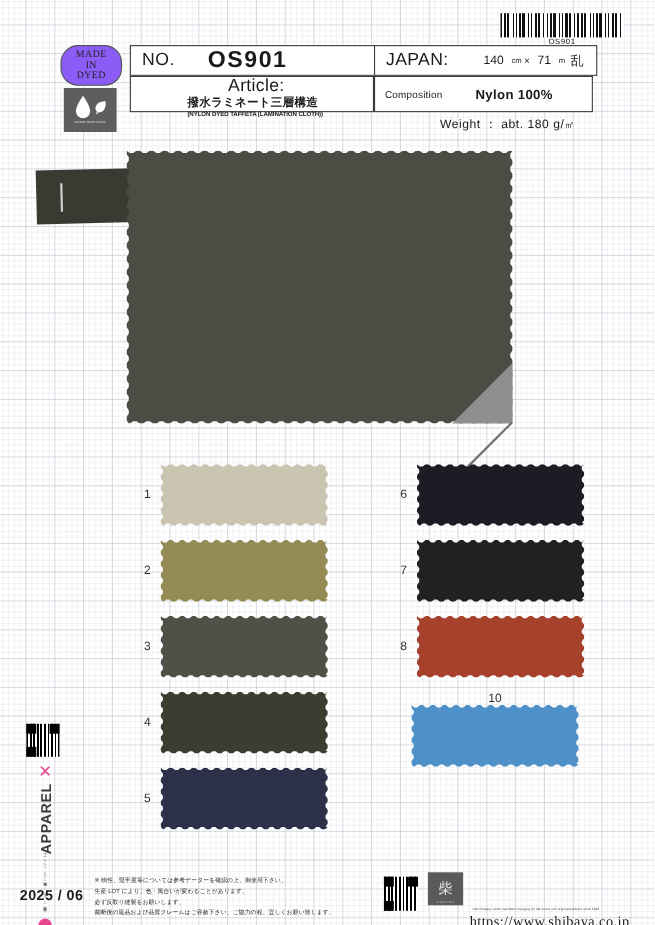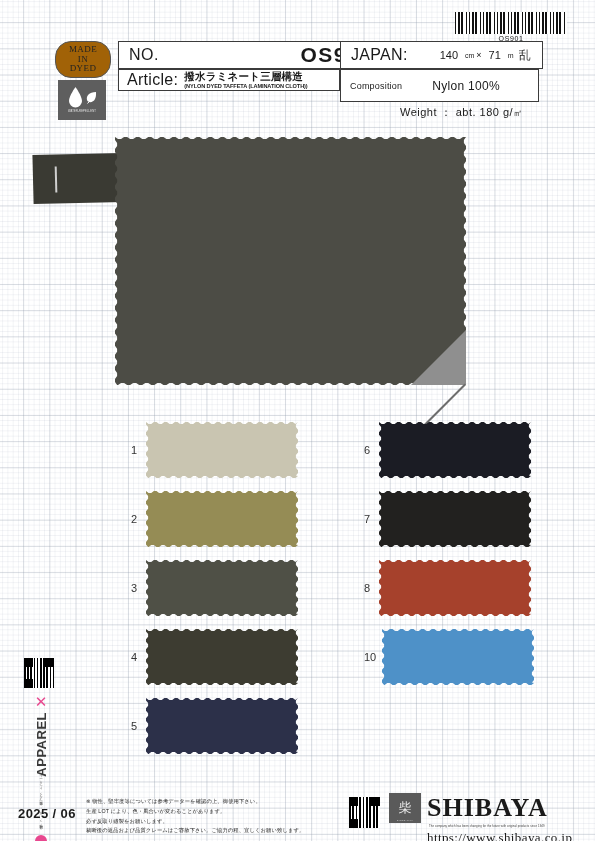--- a/index.html
+++ b/index.html
@@ -27,50 +27,50 @@
   #barcode-wrap{left:452px;top:12px;width:118px;text-align:center;}
   #barcode{height:22px;width:112px;margin:0 auto;
     background:repeating-linear-gradient(to right,
       #111 0 1px,#fff 1px 3px,#111 3px 5px,#fff 5px 6px,
       #111 6px 8px,#fff 8px 11px,#111 11px 12px,#fff 12px 14px);}
   #barcode-num{font-size:7px;letter-spacing:.6px;color:#222;margin-top:1px;
     font-family:"Liberation Sans",sans-serif;}
 
   
   #made-badge{left:55px;top:41px;width:54px;height:35px;border:1px solid #555;
-    border-radius:16px;background:#a16207;display:flex;flex-direction:column;
+    border-radius:16px;background:#8b5cf6;display:flex;flex-direction:column;
     align-items:center;justify-content:center;line-height:1.05;
     font-family:"Liberation Serif","DejaVu Serif",serif;font-size:9px;
     letter-spacing:.4px;color:#222;}
   #wr-icon{left:58px;top:80px;width:48px;height:40px;background:#5e5e5e;
     display:flex;flex-direction:column;align-items:center;justify-content:center;}
   #wr-icon .glyphs{display:flex;align-items:center;gap:2px;}
   #wr-cap{font-size:2.6px;color:#e8e8e8;letter-spacing:.2px;margin-top:2px;
     white-space:nowrap;}
 
   
   .cell{position:absolute;border:1px solid #3b3b3b;background:#fff;
     box-sizing:border-box;display:flex;align-items:center;}
-  #c-no{left:118px;top:41px;width:256px;height:28px;justify-content:space-between;}
-  #c-art{left:118px;top:69px;width:222px;height:22px;}
+  #c-no{left:118px;top:41px;width:256px;height:28px;}
+  #c-art{left:118px;top:69px;width:222px;height:33px;flex-direction:column;}
   #c-size{left:340px;top:41px;width:203px;height:28px;}
   #c-comp{left:340px;top:69px;width:199px;height:33px;}
 
   .lbl-no{font-size:16px;margin-left:10px;letter-spacing:.5px;color:#1d1d1d;}
   .val-no{font-size:21px;font-weight:bold;margin-left:30px;letter-spacing:1.4px;}
   .lbl-art{font-size:16px;margin-left:8px;letter-spacing:.3px;}
   .art-box{margin-left:6px;line-height:1.12;}
   .art-jp{font-size:10.5px;font-weight:bold;letter-spacing:.2px;}
   .art-en{font-size:5.6px;font-weight:bold;letter-spacing:-.1px;margin-top:1px;}
   .lbl-size{font-size:16px;margin-left:10px;letter-spacing:.3px;}
   .size-num{font-size:11px;margin-left:32px;}
   .size-u{font-size:7px;margin-left:7px;}
   .size-x{font-size:9px;margin-left:2px;}
   .lbl-comp{font-size:9px;margin-left:9px;letter-spacing:.2px;}
-  .val-comp{font-size:12px;margin-left:30px;letter-spacing:.3px;}
+  .val-comp{font-size:12px;margin-left:30px;letter-spacing:.3px;font-weight:bold;}
   #weight{left:400px;top:105px;font-size:11px;letter-spacing:.5px;}
   #weight .wu{font-size:9px;}
   #main-swatch{left:115px;top:137px;width:351px;height:248px;}
   #main-fabric{position:absolute;inset:0;background:#4c4c45;
     -webkit-mask-image:
       radial-gradient(circle 3.2px at 3.2px 50%, #000 98%, transparent 100%);
     }
   #main-flap{left:33px;top:154px;width:90px;height:49px;background:#3a3a33;
     transform:rotate(-1.4deg);}
   #flap-slit{position:absolute;left:22px;top:12px;width:2px;height:26px;
@@ -279,21 +279,21 @@
       </div>
     </div>
     <div class="sw-row" style="left: 355px; top: 560px;">
       <div class="sw-num">8</div>
       <div class="sw-chip">
         <svg width="152" height="56" viewBox="0 0 152 56" style="display:block">
     <polygon points="0.00,0.00 2.62,2.10 5.24,2.10 7.86,0.00 10.48,0.00 13.10,2.10 15.72,2.10 18.34,0.00 20.97,0.00 23.59,2.10 26.21,2.10 28.83,0.00 31.45,0.00 34.07,2.10 36.69,2.10 39.31,0.00 41.93,0.00 44.55,2.10 47.17,2.10 49.79,0.00 52.41,0.00 55.03,2.10 57.66,2.10 60.28,0.00 62.90,0.00 65.52,2.10 68.14,2.10 70.76,0.00 73.38,0.00 76.00,2.10 78.62,2.10 81.24,0.00 83.86,0.00 86.48,2.10 89.10,2.10 91.72,0.00 94.34,0.00 96.97,2.10 99.59,2.10 102.21,0.00 104.83,0.00 107.45,2.10 110.07,2.10 112.69,0.00 115.31,0.00 117.93,2.10 120.55,2.10 123.17,0.00 125.79,0.00 128.41,2.10 131.03,2.10 133.66,0.00 136.28,0.00 138.90,2.10 141.52,2.10 144.14,0.00 146.76,0.00 149.38,2.10 152.00,0.00 149.90,2.55 149.90,5.09 152.00,7.64 152.00,10.18 149.90,12.73 149.90,15.27 152.00,17.82 152.00,20.36 149.90,22.91 149.90,25.45 152.00,28.00 152.00,30.55 149.90,33.09 149.90,35.64 152.00,38.18 152.00,40.73 149.90,43.27 149.90,45.82 152.00,48.36 152.00,50.91 149.90,53.45 152.00,53.90 149.38,56.00 146.76,56.00 144.14,53.90 141.52,53.90 138.90,56.00 136.28,56.00 133.66,53.90 131.03,53.90 128.41,56.00 125.79,56.00 123.17,53.90 120.55,53.90 117.93,56.00 115.31,56.00 112.69,53.90 110.07,53.90 107.45,56.00 104.83,56.00 102.21,53.90 99.59,53.90 96.97,56.00 94.34,56.00 91.72,53.90 89.10,53.90 86.48,56.00 83.86,56.00 81.24,53.90 78.62,53.90 76.00,56.00 73.38,56.00 70.76,53.90 68.14,53.90 65.52,56.00 62.90,56.00 60.28,53.90 57.66,53.90 55.03,56.00 52.41,56.00 49.79,53.90 47.17,53.90 44.55,56.00 41.93,56.00 39.31,53.90 36.69,53.90 34.07,56.00 31.45,56.00 28.83,53.90 26.21,53.90 23.59,56.00 20.97,56.00 18.34,53.90 15.72,53.90 13.10,56.00 10.48,56.00 7.86,53.90 5.24,53.90 2.62,56.00 2.10,56.00 0.00,53.45 0.00,50.91 2.10,48.36 2.10,45.82 0.00,43.27 0.00,40.73 2.10,38.18 2.10,35.64 0.00,33.09 0.00,30.55 2.10,28.00 2.10,25.45 0.00,22.91 0.00,20.36 2.10,17.82 2.10,15.27 0.00,12.73 0.00,10.18 2.10,7.64 2.10,5.09 0.00,2.55" fill="#a6412c"></polygon>
         </svg>
       </div>
     </div>
-    <div class="sw-row" style="left: 358px; top: 629px;">
+    <div class="sw-row" style="left: 374px; top: 629px; flex-direction: column;">
       <div class="sw-num">10</div>
       <div class="sw-chip">
         <svg width="152" height="56" viewBox="0 0 152 56" style="display:block">
     <polygon points="0.00,0.00 2.62,2.10 5.24,2.10 7.86,0.00 10.48,0.00 13.10,2.10 15.72,2.10 18.34,0.00 20.97,0.00 23.59,2.10 26.21,2.10 28.83,0.00 31.45,0.00 34.07,2.10 36.69,2.10 39.31,0.00 41.93,0.00 44.55,2.10 47.17,2.10 49.79,0.00 52.41,0.00 55.03,2.10 57.66,2.10 60.28,0.00 62.90,0.00 65.52,2.10 68.14,2.10 70.76,0.00 73.38,0.00 76.00,2.10 78.62,2.10 81.24,0.00 83.86,0.00 86.48,2.10 89.10,2.10 91.72,0.00 94.34,0.00 96.97,2.10 99.59,2.10 102.21,0.00 104.83,0.00 107.45,2.10 110.07,2.10 112.69,0.00 115.31,0.00 117.93,2.10 120.55,2.10 123.17,0.00 125.79,0.00 128.41,2.10 131.03,2.10 133.66,0.00 136.28,0.00 138.90,2.10 141.52,2.10 144.14,0.00 146.76,0.00 149.38,2.10 152.00,0.00 149.90,2.55 149.90,5.09 152.00,7.64 152.00,10.18 149.90,12.73 149.90,15.27 152.00,17.82 152.00,20.36 149.90,22.91 149.90,25.45 152.00,28.00 152.00,30.55 149.90,33.09 149.90,35.64 152.00,38.18 152.00,40.73 149.90,43.27 149.90,45.82 152.00,48.36 152.00,50.91 149.90,53.45 152.00,53.90 149.38,56.00 146.76,56.00 144.14,53.90 141.52,53.90 138.90,56.00 136.28,56.00 133.66,53.90 131.03,53.90 128.41,56.00 125.79,56.00 123.17,53.90 120.55,53.90 117.93,56.00 115.31,56.00 112.69,53.90 110.07,53.90 107.45,56.00 104.83,56.00 102.21,53.90 99.59,53.90 96.97,56.00 94.34,56.00 91.72,53.90 89.10,53.90 86.48,56.00 83.86,56.00 81.24,53.90 78.62,53.90 76.00,56.00 73.38,56.00 70.76,53.90 68.14,53.90 65.52,56.00 62.90,56.00 60.28,53.90 57.66,53.90 55.03,56.00 52.41,56.00 49.79,53.90 47.17,53.90 44.55,56.00 41.93,56.00 39.31,53.90 36.69,53.90 34.07,56.00 31.45,56.00 28.83,53.90 26.21,53.90 23.59,56.00 20.97,56.00 18.34,53.90 15.72,53.90 13.10,56.00 10.48,56.00 7.86,53.90 5.24,53.90 2.62,56.00 2.10,56.00 0.00,53.45 0.00,50.91 2.10,48.36 2.10,45.82 0.00,43.27 0.00,40.73 2.10,38.18 2.10,35.64 0.00,33.09 0.00,30.55 2.10,28.00 2.10,25.45 0.00,22.91 0.00,20.36 2.10,17.82 2.10,15.27 0.00,12.73 0.00,10.18 2.10,7.64 2.10,5.09 0.00,2.55" fill="#4e91c8"></polygon>
         </svg>
       </div>
     </div>
   </div>
 
 <div class="lyr" id="qr"></div>
@@ -312,17 +312,16 @@
     <div>裁断後の返品および品質クレームはご容赦下さい。ご協力の程、宜しくお願い致します。</div>
   </div>
 <div class="lyr" id="footer-qr"></div>
 
 <div class="lyr" id="brand">
   <div id="brand-row">
     <div id="brand-mark">
       <span id="brand-mark-kanji">柴</span>
       <span id="brand-mark-sub">SINCE 1949</span>
     </div>
-    <div id="brand-name">SHIBAYA</div>
   </div>
   <div id="brand-tag">The company which has been changing for the future with original products since 1949</div>
   <div id="brand-url">https://www.shibaya.co.jp</div>
 </div>
 
 </body></html>

